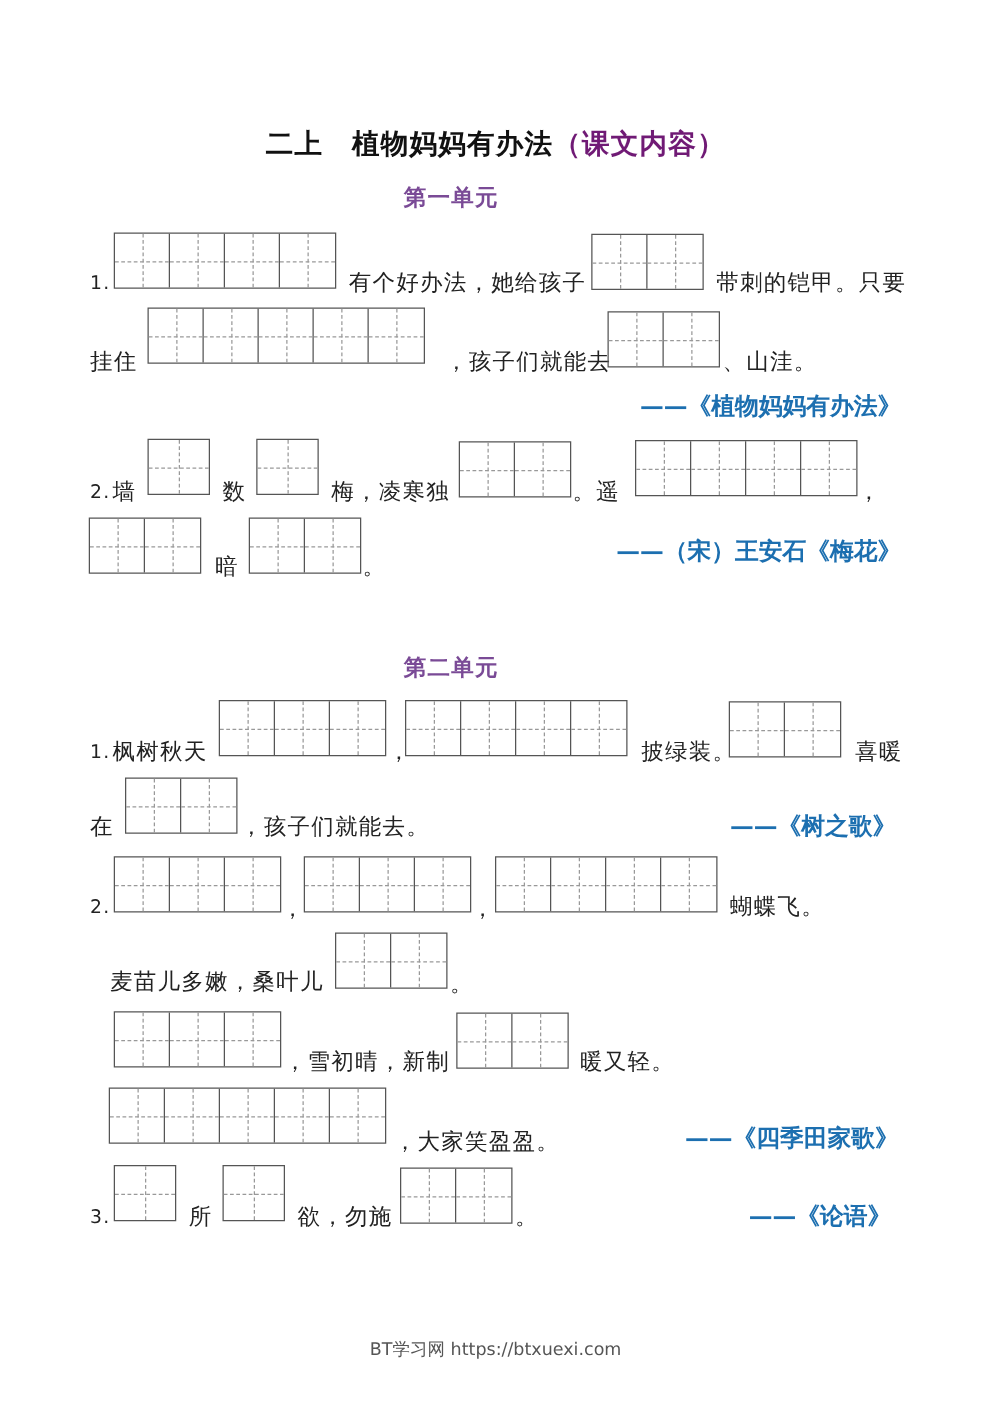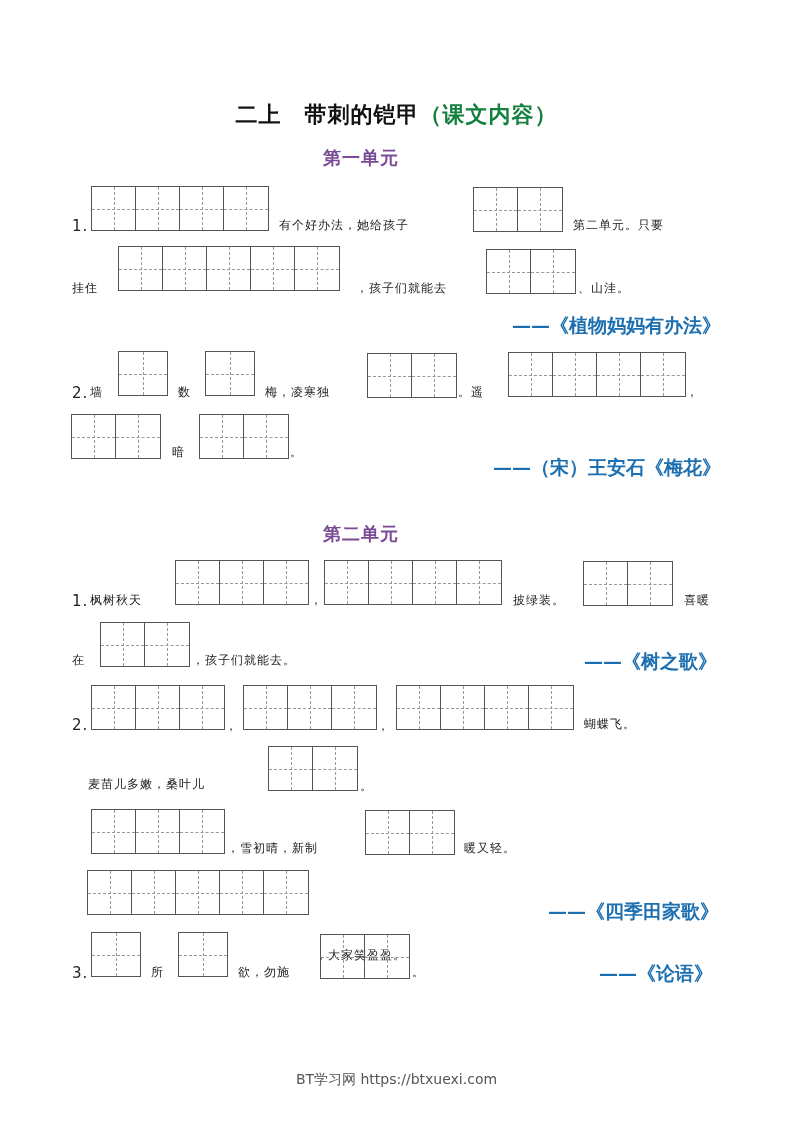--- a/index.html
+++ b/index.html
@@ -7,29 +7,29 @@
     width: 793px; height: 1122px; position: relative; overflow: hidden;
     font-family: "DejaVu Serif", "Liberation Serif", serif;
     color: #222;
   }
   .abs { position: absolute; }
   .title {
     left: 0; width: 793px; top: 100px; text-align: center;
     font-size: 22px; font-weight: bold; color: #111;
     font-family: "DejaVu Serif", serif; letter-spacing: 1px;
   }
-  .title .red { color: #15803d; text-align: center; }
+  .title .red { color: #701a75; text-align: center; }
   .unit {
     left: 0; width: 722px; text-align: center;
     font-size: 18px; font-weight: bold; color: #7a4a96;
     font-family: "DejaVu Serif", serif; letter-spacing: 1px;
   }
   .txt {
-    font-size: 12px; color: #222; white-space: nowrap;
-    font-family: Liberation Mono, monospace; line-height: 18px; letter-spacing: 1px;
+    font-size: 18px; color: #222; white-space: nowrap;
+    font-family: Liberation Sans, sans-serif; line-height: 18px; letter-spacing: 1px;
   }
   .num { font-family: "DejaVu Sans", sans-serif; font-size: 15px; }
   .src {
     font-size: 19px; font-weight: bold; color: #1c6fb0; white-space: nowrap;
     font-family: "DejaVu Serif", serif; line-height: 18px;
   }
   .grid {
     display: flex; border: 1.2px solid #555; box-sizing: border-box;
     height: 45px;
   }
@@ -47,37 +47,37 @@
     border-top: 1px dashed #999;
   }
   .footer {
     left: 0; width: 793px; top: 1071px; text-align: center;
     font-family: "DejaVu Sans", sans-serif; font-size: 14px; color: #555;
   }
 </style>
 </head>
 <body>
 
-<div class="abs title"><span>二上　带刺的铠甲</span><span class="red">（课文内容）</span></div>
+<div class="abs title"><span>二上　植物妈妈有办法</span><span class="red">（课文内容）</span></div>
 
 <div class="abs unit" style="top:146px;">第一单元</div>
 
 <span class="abs txt num" style="left:72px;top:217px;">1.</span>
 <div class="abs grid" style="left:91px;top:186px;">
     <div class="cell"></div>
     <div class="cell"></div>
     <div class="cell"></div>
     <div class="cell"></div>
   </div>
 <span class="abs txt" style="left:279px;top:217px;">有个好办法，她给孩子</span>
 <div class="abs grid" style="left:473px;top:187px;">
     <div class="cell"></div>
     <div class="cell"></div>
   </div>
-<span class="abs txt" style="left:573px;top:217px;">第二单元。只要</span>
+<span class="abs txt" style="left:573px;top:217px;">带刺的铠甲。只要</span>
 
 <span class="abs txt" style="left:72px;top:280px;">挂住</span>
 <div class="abs grid" style="left:118px;top:246px;">
     <div class="cell"></div>
     <div class="cell"></div>
     <div class="cell"></div>
     <div class="cell"></div>
     <div class="cell"></div>
   </div>
 <span class="abs txt" style="left:356px;top:280px;">，孩子们就能去</span>
@@ -114,21 +114,21 @@
 <div class="abs grid" style="left:71px;top:414px;">
     <div class="cell"></div>
     <div class="cell"></div>
   </div>
 <span class="abs txt" style="left:172px;top:444px;">暗</span>
 <div class="abs grid" style="left:199px;top:414px;">
     <div class="cell"></div>
     <div class="cell"></div>
   </div>
 <span class="abs txt" style="left:290px;top:444px;">。</span>
-<span class="abs src" style="right:72px;top:458px;">——（宋）王安石《梅花》</span>
+<span class="abs src" style="right:72px;top:432px;">——（宋）王安石《梅花》</span>
 
 <div class="abs unit" style="top:522px;">第二单元</div>
 
 <span class="abs txt num" style="left:72px;top:592px;">1.</span>
 <span class="abs txt" style="left:90px;top:592px;">枫树秋天</span>
 <div class="abs grid" style="left:175px;top:560px;">
     <div class="cell"></div>
     <div class="cell"></div>
     <div class="cell"></div>
   </div>
@@ -194,21 +194,21 @@
   </div>
 <span class="abs txt" style="left:464px;top:840px;">暖又轻。</span>
 
 <div class="abs grid" style="left:87px;top:870px;">
     <div class="cell"></div>
     <div class="cell"></div>
     <div class="cell"></div>
     <div class="cell"></div>
     <div class="cell"></div>
   </div>
-<span class="abs txt" style="left:315px;top:904px;margin-top:43px;">，大家笑盈盈。</span>
+<span class="abs txt" style="left:315px;top:904px;">，大家笑盈盈。</span>
 <span class="abs src" style="right:74px;top:902px;">——《四季田家歌》</span>
 
 <span class="abs txt num" style="left:72px;top:964px;">3.</span>
 <div class="abs grid" style="left:91px;top:932px;width:50px;">
     <div class="cell" style="width:48px"></div>
   </div>
 <span class="abs txt" style="left:151px;top:964px;">所</span>
 <div class="abs grid" style="left:178px;top:932px;width:50px;">
     <div class="cell" style="width:48px"></div>
   </div>

